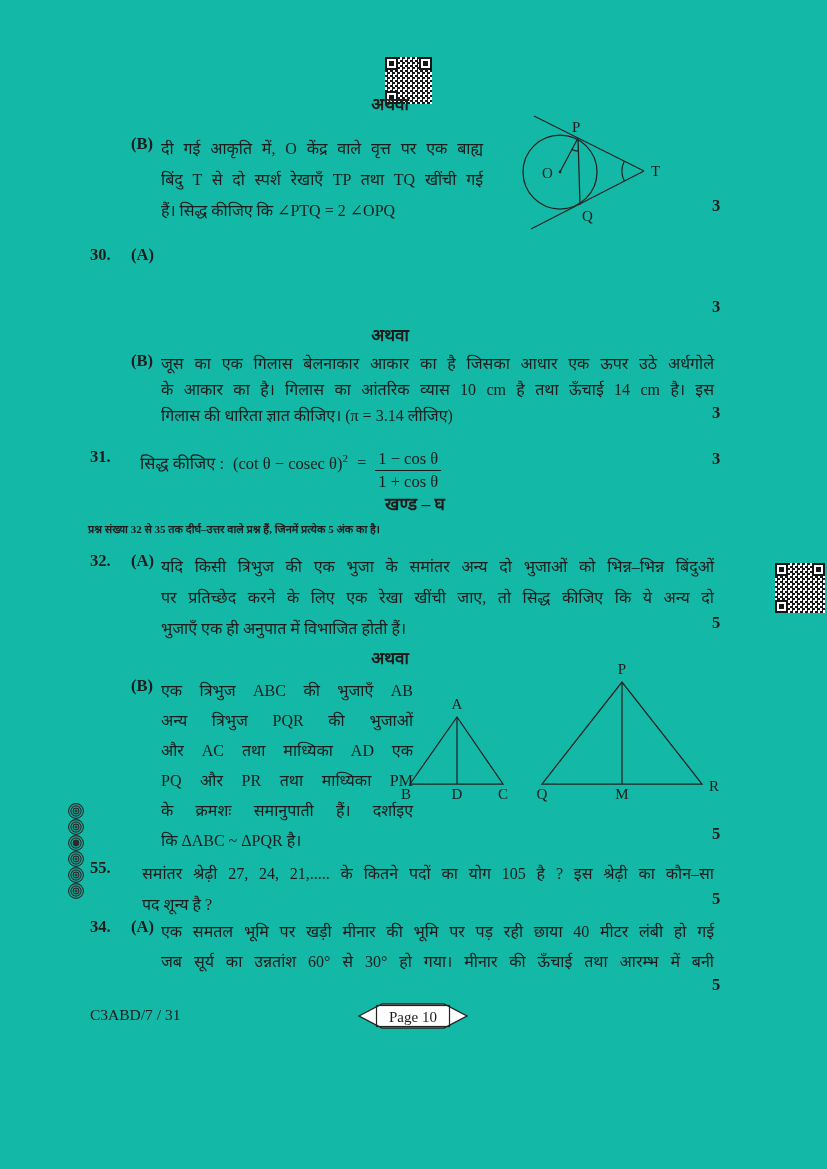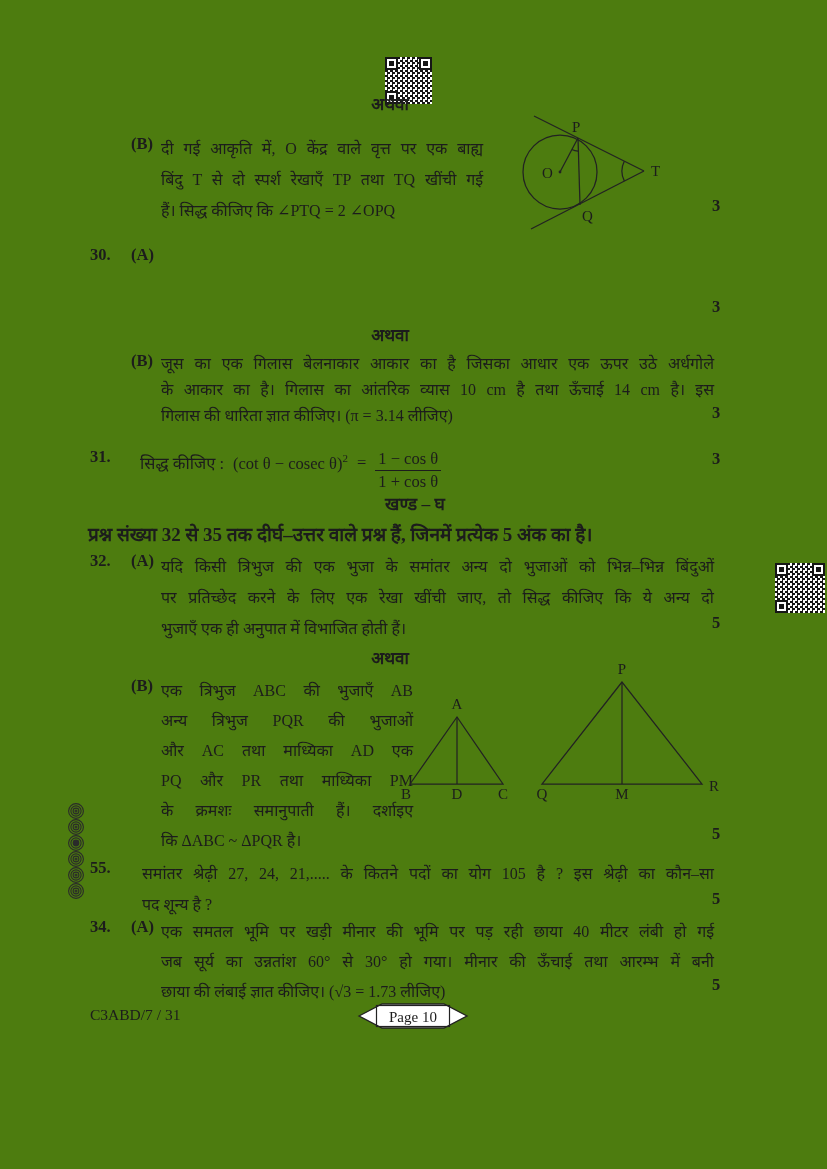--- a/index.html
+++ b/index.html
@@ -1,31 +1,31 @@
 <!DOCTYPE html>
 <html><head>
 <meta charset="utf-8">
 <style>
   html,body { margin:0; padding:0; background:#ffffff; }
   .page {
-    position:relative; width:827px; height:1169px; background:#4d7c0f;
+    position:relative; width:827px; height:1169px; background:#14b8a6;
     font-family:"Liberation Serif","DejaVu Serif","DejaVu Sans",serif;
     color:#1c1c1c; overflow:hidden;
   }
   .abs { position:absolute; }
   .line { font-size:16px; white-space:normal; }
   .lh26 .line { height:26px; line-height:26px; }
   .lh30 .line { height:30px; line-height:30px; }
   .lh31 .line { height:31px; line-height:31px; }
   .line.j { text-align:justify; text-align-last:justify; }
   .qnum { font-size:16.5px; font-weight:bold; }
   .marks { font-size:16.5px; font-weight:bold; }
   .or { font-size:17px; font-weight:bold; text-align:center; width:140px; }
   .heading { font-size:17.5px; font-weight:bold; text-align:center; width:200px; }
-  .intro { font-size:19px; font-weight:bold; }
+  .intro { font-size:11px; font-weight:bold; }
   
   .qr { background:repeating-conic-gradient(#161616 0% 25%, #ffffff 0% 50%);
         background-size:5px 5px; }
   .finder { position:absolute; width:13px; height:13px; background:#ffffff;
             border:2.5px solid #161616; box-sizing:border-box; }
   .finder::after { content:""; position:absolute; inset:2px; background:#161616; }
   .f-tl { left:0; top:0; } .f-tr { right:0; top:0; } .f-bl { left:0; bottom:0; }
   
   .q31row { display:flex; align-items:center; gap:9px; font-size:16.5px; }
   .frac { display:inline-flex; flex-direction:column; text-align:center; line-height:20px;margin-top:16px; }
@@ -142,21 +142,20 @@
     <div class="line j">समांतर श्रेढ़ी 27, 24, 21,..... के कितने पदों का योग 105 है ? इस श्रेढ़ी का कौन–सा</div>
     <div class="line">पद शून्य है ?</div>
   </div>
   <div class="abs marks" style="left:712px; top:889px;">5</div>
 
   <div class="abs qnum" style="left:90px; top:917px;">34.</div>
   <div class="abs qnum" style="left:131px; top:917px;">(A)</div>
   <div class="abs lh30" style="left:161px; top:917px; width:553px;">
     <div class="line j">एक समतल भूमि पर खड़ी मीनार की भूमि पर पड़ रही छाया 40 मीटर लंबी हो गई</div>
     <div class="line j">जब सूर्य का उन्नतांश 60° से 30° हो गया। मीनार की ऊँचाई तथा आरम्भ में बनी</div>
-    <div class="line">छाया की लंबाई ज्ञात कीजिए। (√3 = 1.73 लीजिए)</div>
   </div>
   <div class="abs marks" style="left:712px; top:975px;">5</div>
 
   <div class="abs" style="left:90px; top:1006px; font-size:15.5px;">C3ABD/7 / 31</div>
   <svg class="abs" style="left:357px; top:1002px;" width="112" height="28" viewBox="0 0 112 28">
     <polygon points="2,14 25,2 87,2 110,14 87,26 25,26" fill="#ffffff" stroke="#222" stroke-width="1.3"></polygon>
     <rect x="19.5" y="3.5" width="73" height="21" fill="none" stroke="#222" stroke-width="1.2"></rect>
     <text x="56" y="19.5" text-anchor="middle">Page 10</text>
   </svg>
 

